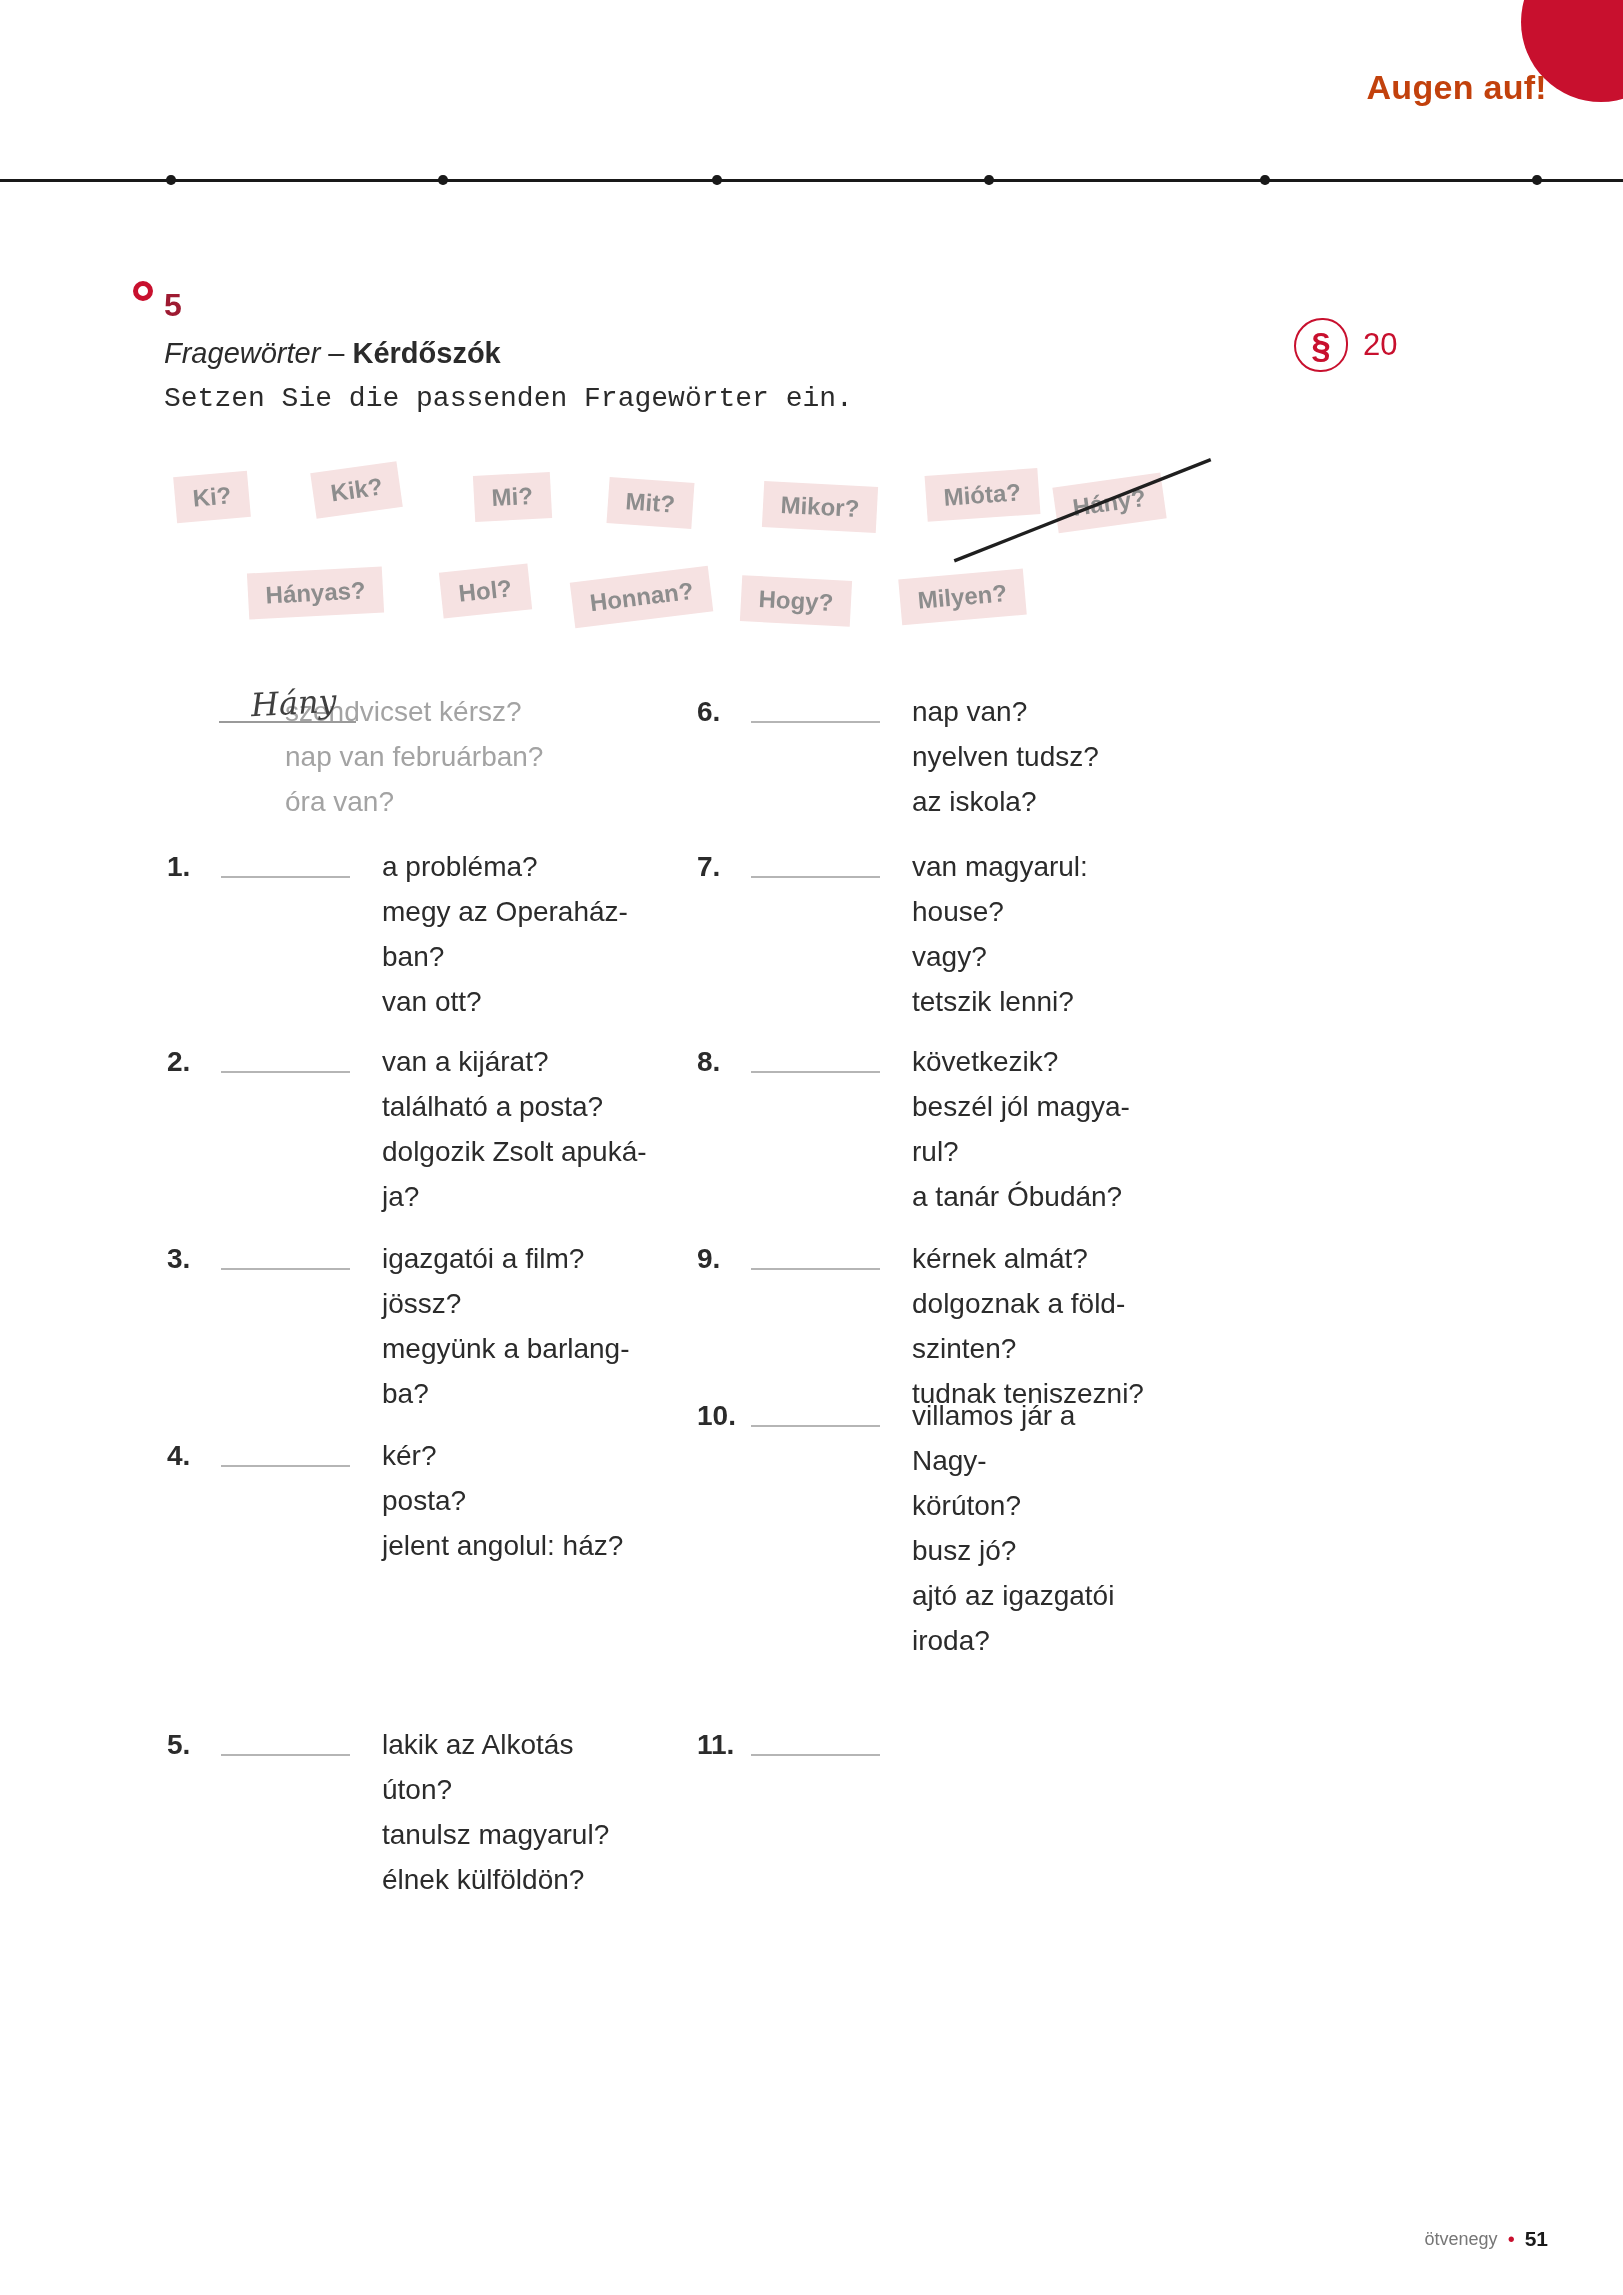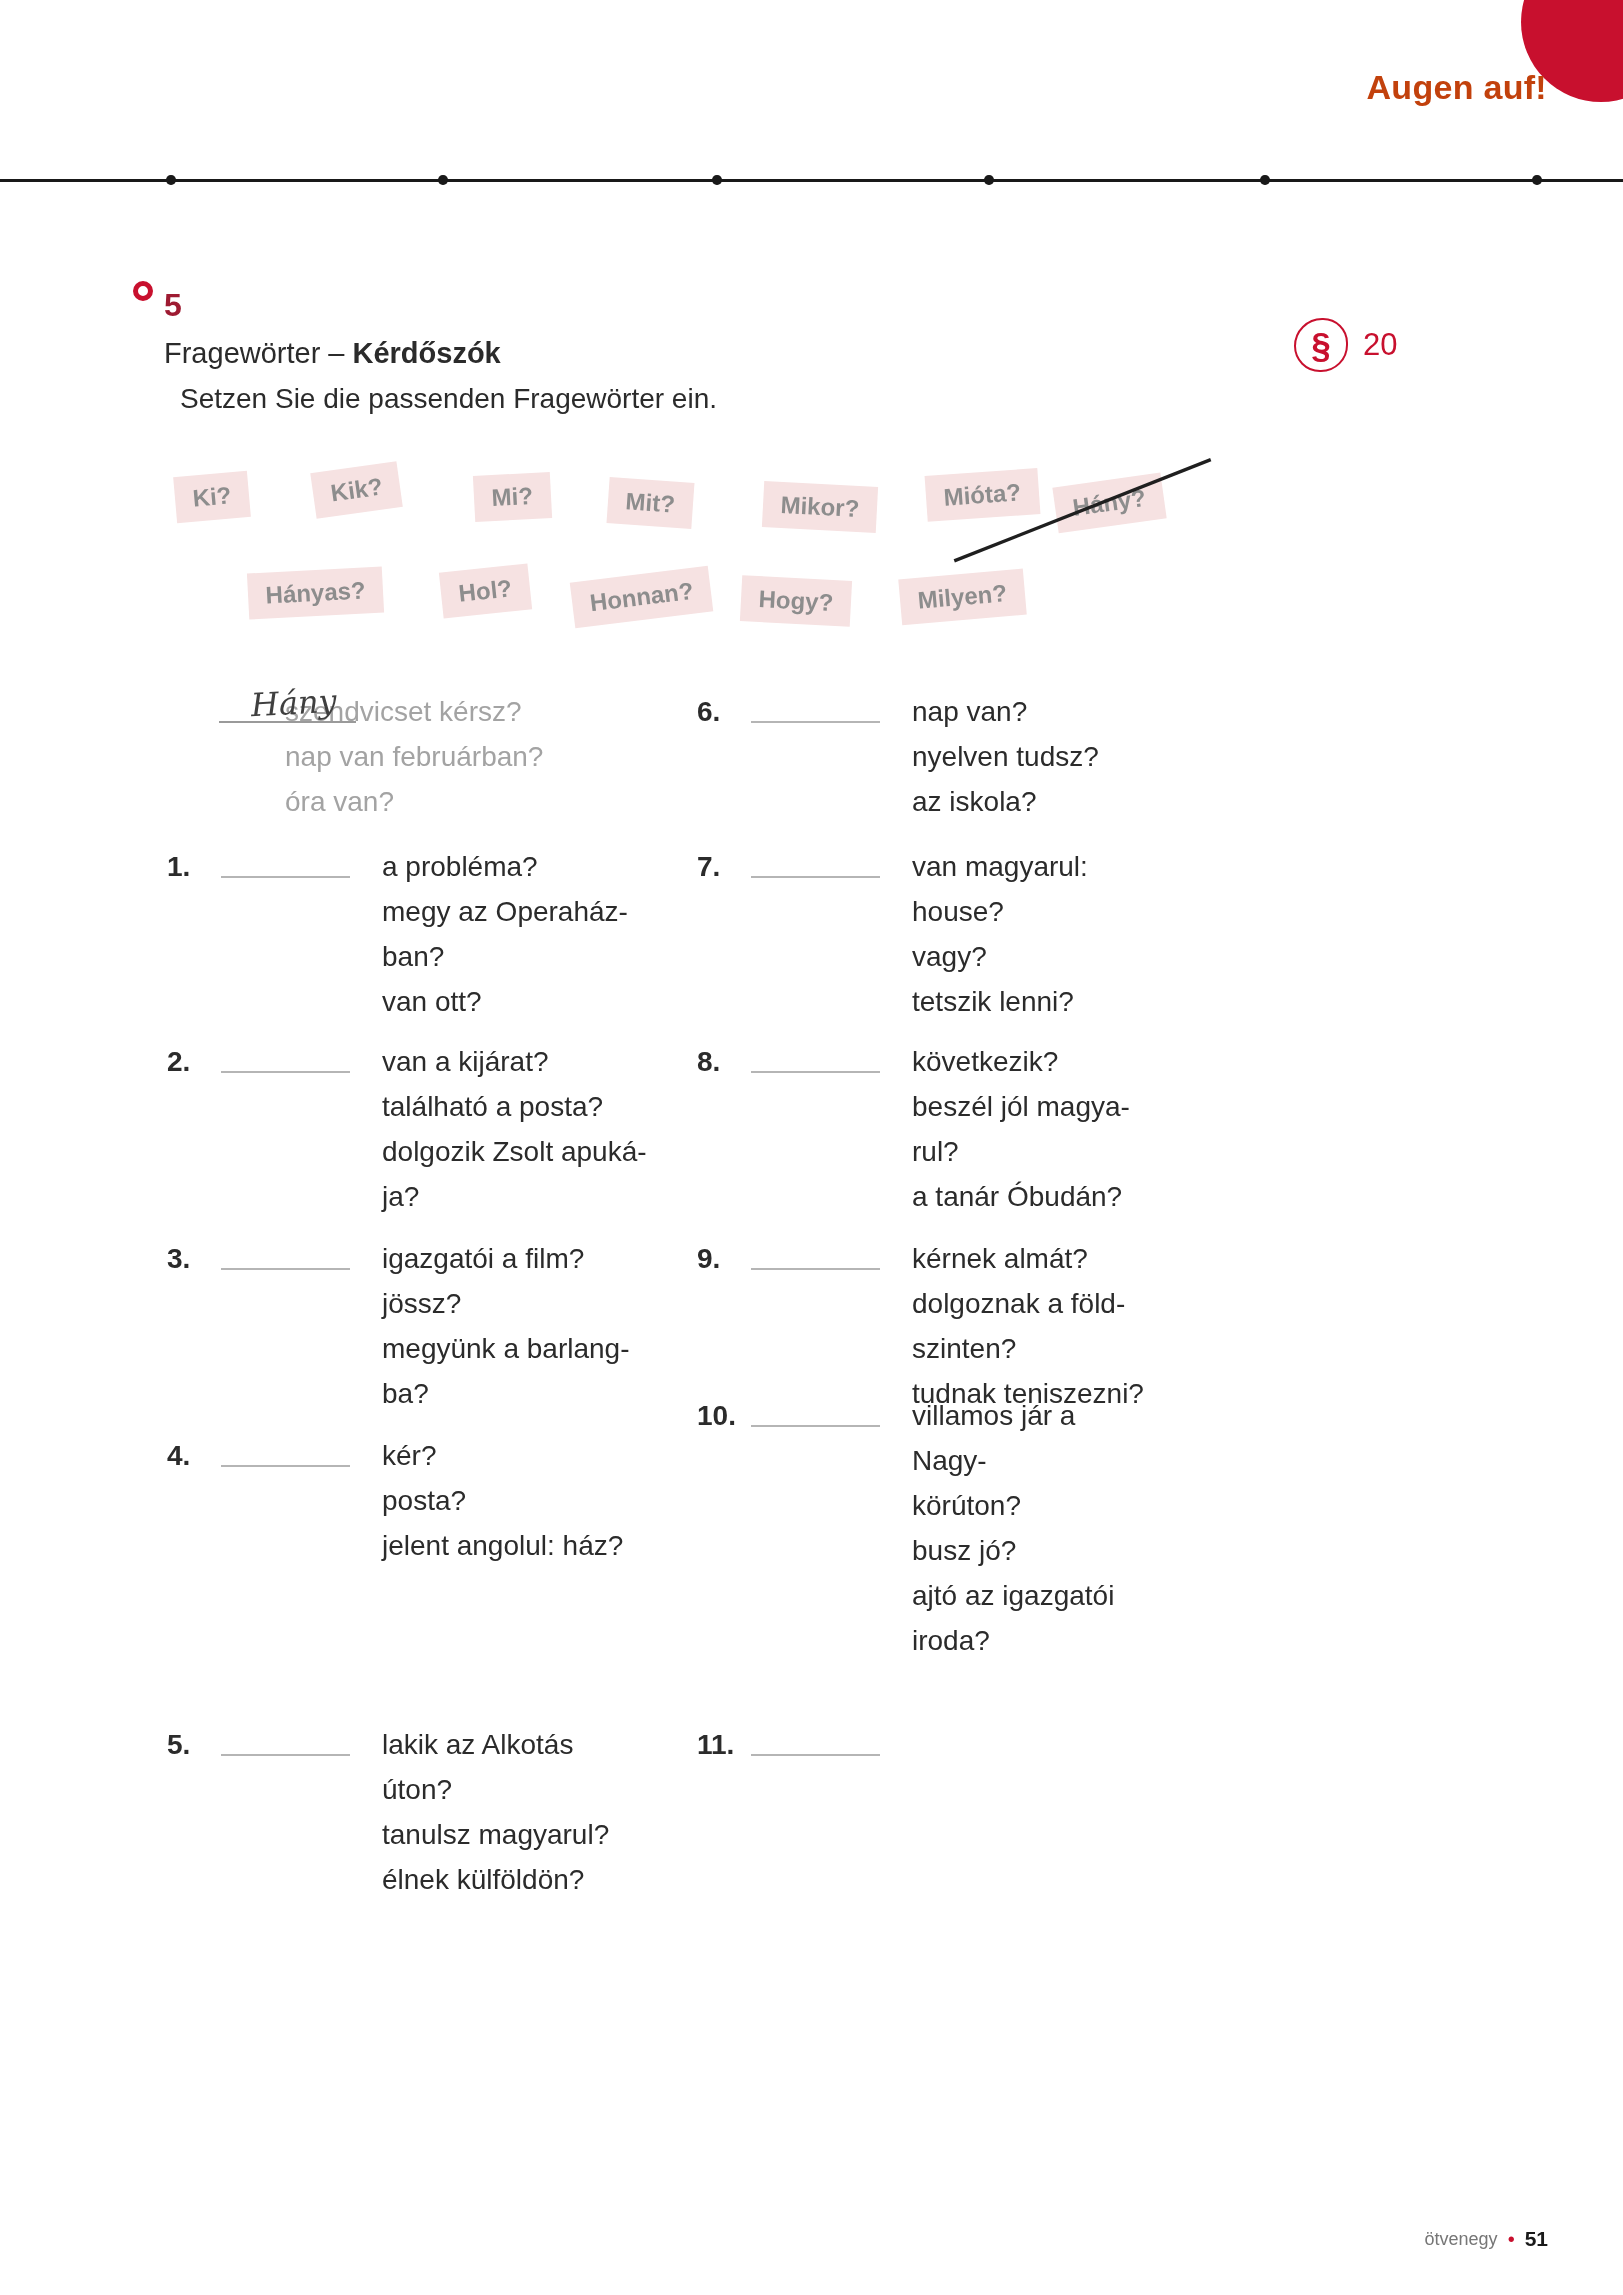--- a/index.html
+++ b/index.html
@@ -16,24 +16,24 @@
     color:#c2410c; letter-spacing:0.3px; }
   .rule { position:absolute; top:179px; left:0; width:1624px; height:2.7px; background:#191919; }
   .rule-dot { position:absolute; top:175px; width:9.5px; height:9.5px; border-radius:50%; background:#191919; }
   .rd0{left:166px}.rd1{left:438px}.rd2{left:712px}.rd3{left:984px}.rd4{left:1260px}.rd5{left:1532px}
 
   
   .ex-marker { position:absolute; left:133px; top:281px; width:20px; height:20px;
     border:5.4px solid #c8102e; border-radius:50%; }
   .ex-num { position:absolute; left:164px; top:287px; font-size:32px; font-weight:bold; color:#9e1b32; }
   .title { position:absolute; left:164px; top:337px; font-size:29px; }
-  .title .it { }
+  .title .it { font-style:italic; }
   .title .sep { margin:0 8px; }
   .title .bd { font-weight:bold; }
-  .instruction { position:absolute; left:180px; top:383px; font-size:28px; }
+  .instruction { position:absolute; left:164px; top:383px; font-size:28px;font-family:Liberation Mono, monospace; }
 
   .pararef { position:absolute; left:1294px; top:318px; display:flex; align-items:center; gap:15px; }
   .par-circle { width:54px; height:54px; border:2.7px solid #c8102e;
     border-radius:52% 46% 50% 48%; color:#c8102e; font-size:35px; font-weight:bold;
     display:flex; align-items:center; justify-content:center; }
   .par-num { color:#c8102e; font-size:31px; }
 
   
   .card { position:absolute; background:#f6e2e2; color:#8d8d8d; font-weight:bold;
     font-size:24px; padding:8.8px 17.6px; white-space:nowrap; }

